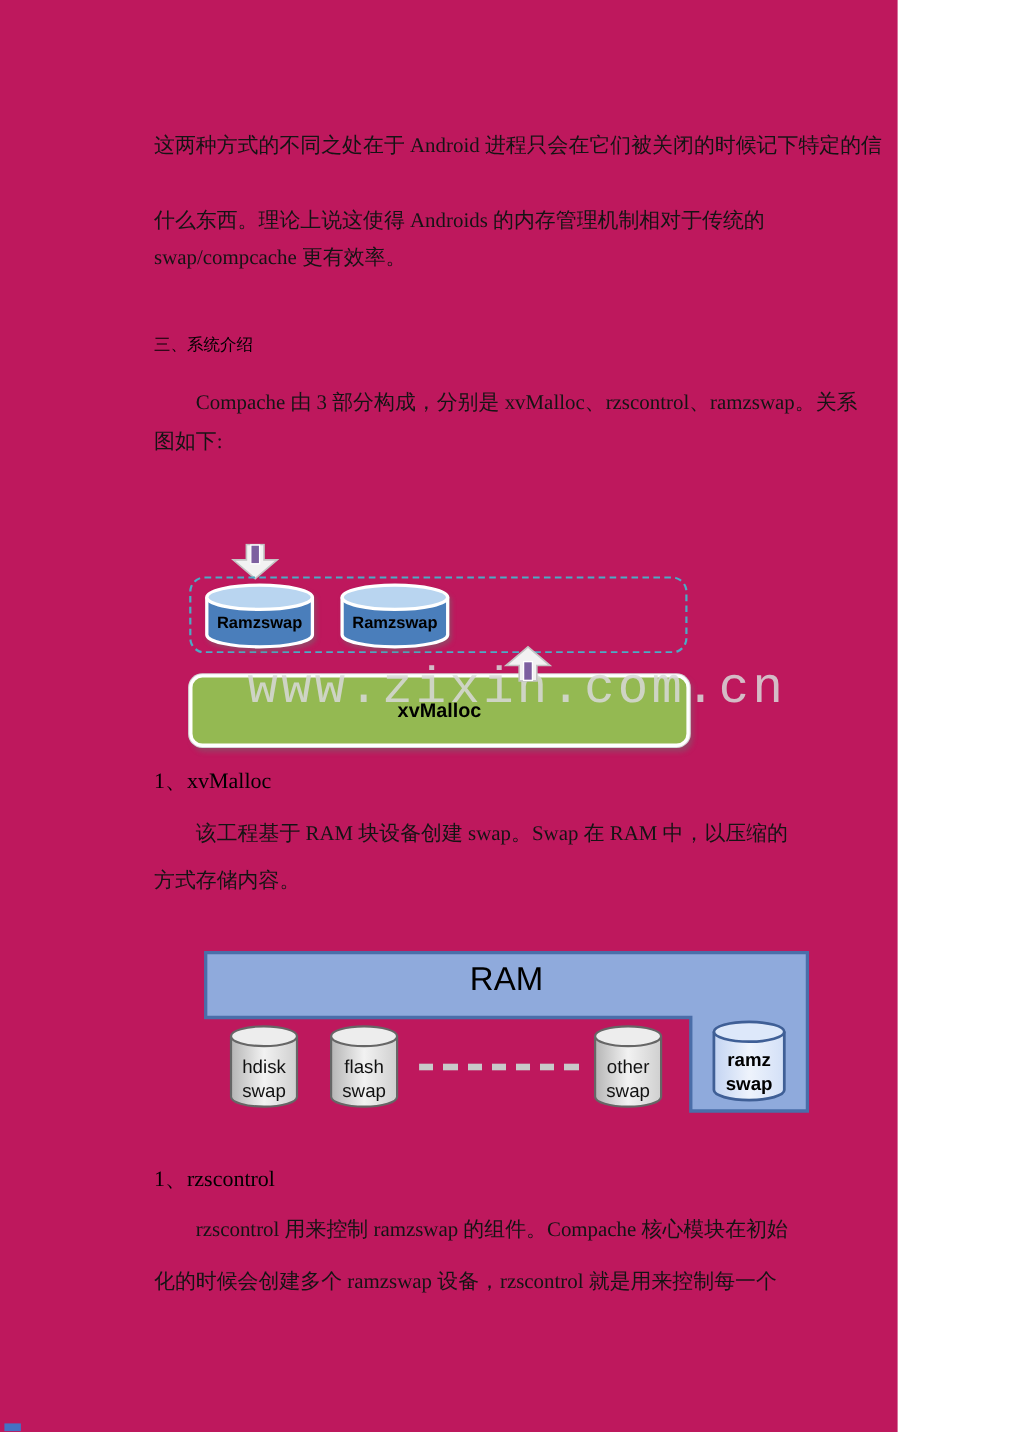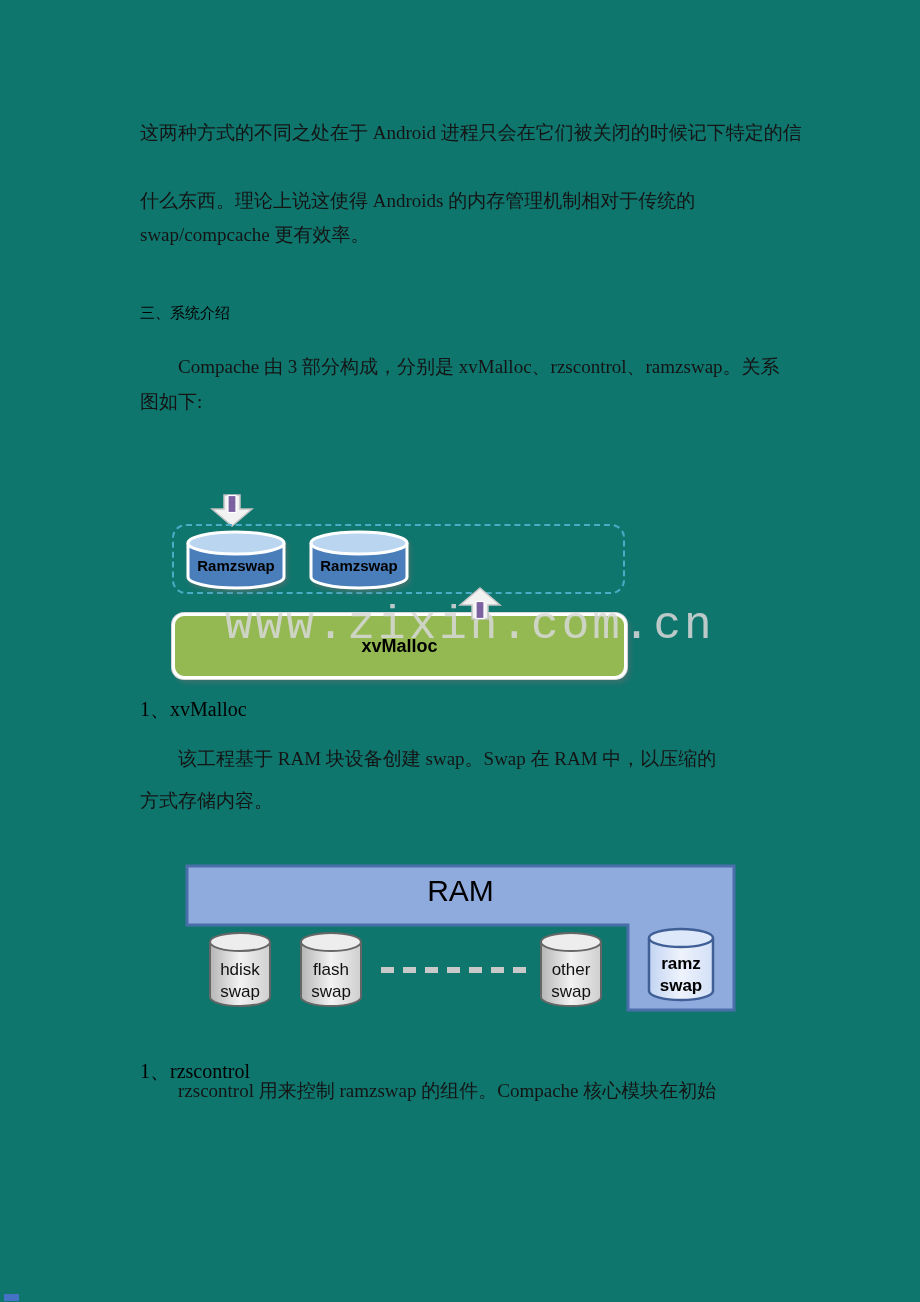--- a/index.html
+++ b/index.html
@@ -1,16 +1,16 @@
 <!DOCTYPE html>
 <html><head>
 <meta charset="utf-8">
 <style>
   html,body{margin:0;padding:0;background:#fff;}
-  #page{position:relative;width:920px;height:1302px;background:#0f766e;overflow:hidden;
+  #page{position:relative;width:816px;height:1302px;background:#be185d;overflow:hidden;
         font-family:"Liberation Serif","DejaVu Serif",serif;color:#111;}
   .tl{position:absolute;left:140px;white-space:nowrap;font-size:19px;line-height:26px;color:#141414;}
   .indent{padding-left:38px;}
   .h1{position:absolute;left:140px;font-size:15px;font-weight:normal;white-space:nowrap;color:#000;margin-top:18px;}
   .h2{position:absolute;left:140px;font-size:20px;white-space:nowrap;color:#000;}
 
   
   .d1-box{position:absolute;display:flex;align-items:center;justify-content:center;
           border:3px solid #fff;box-shadow:0 0 0 1px #d6d6d6,3px 4px 5px rgba(110,110,110,.45);
           font-family:"Liberation Sans","DejaVu Sans",sans-serif;font-weight:bold;}
@@ -139,17 +139,18 @@
           <stop offset="1" stop-color="#d3e0f7"></stop>
     </linearGradient>
       </defs>
     <path d="M3,12 L3,65 A32,9 0 0 0 67,65 L67,12" fill="url(#bg1)" stroke="#3f5f96" stroke-width="2.5"></path>
     <ellipse cx="35" cy="12" rx="32" ry="9" fill="#dde8fa" stroke="#3f5f96" stroke-width="2.5"></ellipse>
     <text x="35" y="43" text-anchor="middle" font-size="17" font-weight="bold" fill="#000000">ramz</text>
     <text x="35" y="65" text-anchor="middle" font-size="17" font-weight="bold" fill="#000000">swap</text>
   </svg>
 
   <div class="h2" style="top:1058px;">1、rzscontrol</div>
-  <div class="tl indent" style="top:1078px;">rzscontrol 用来控制 ramzswap 的组件。Compache 核心模块在初始</div>
+  <div class="tl indent" style="top:1106px;">rzscontrol 用来控制 ramzswap 的组件。Compache 核心模块在初始</div>
+  <div class="tl" style="top:1153px;">化的时候会创建多个 ramzswap 设备，rzscontrol 就是用来控制每一个</div>
 
   <div class="corner-mark"></div>
 
 </div>
 
 </body></html>

